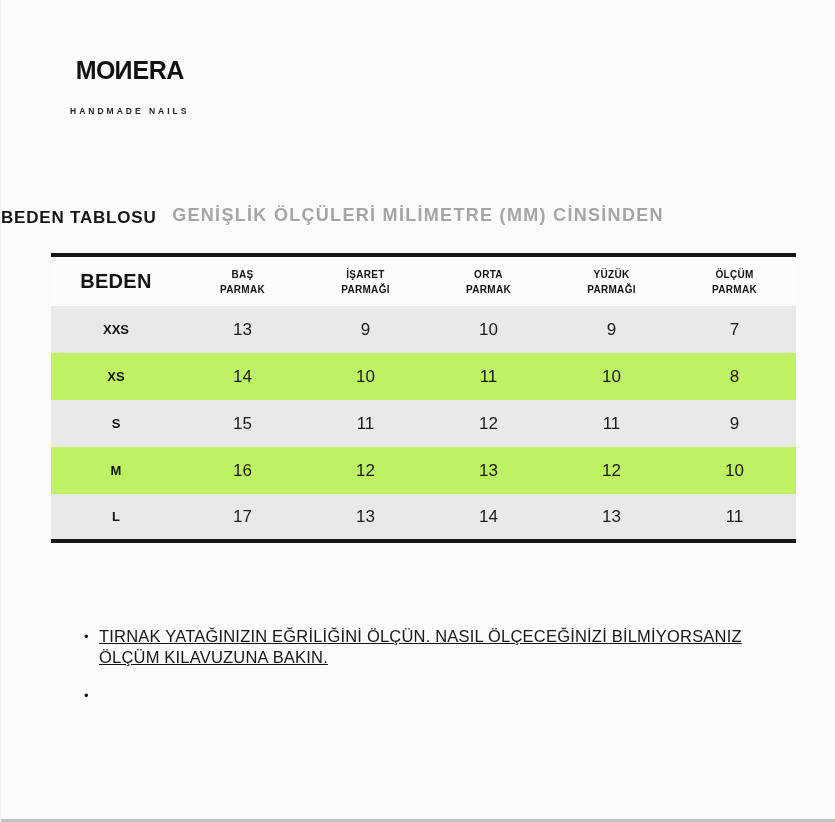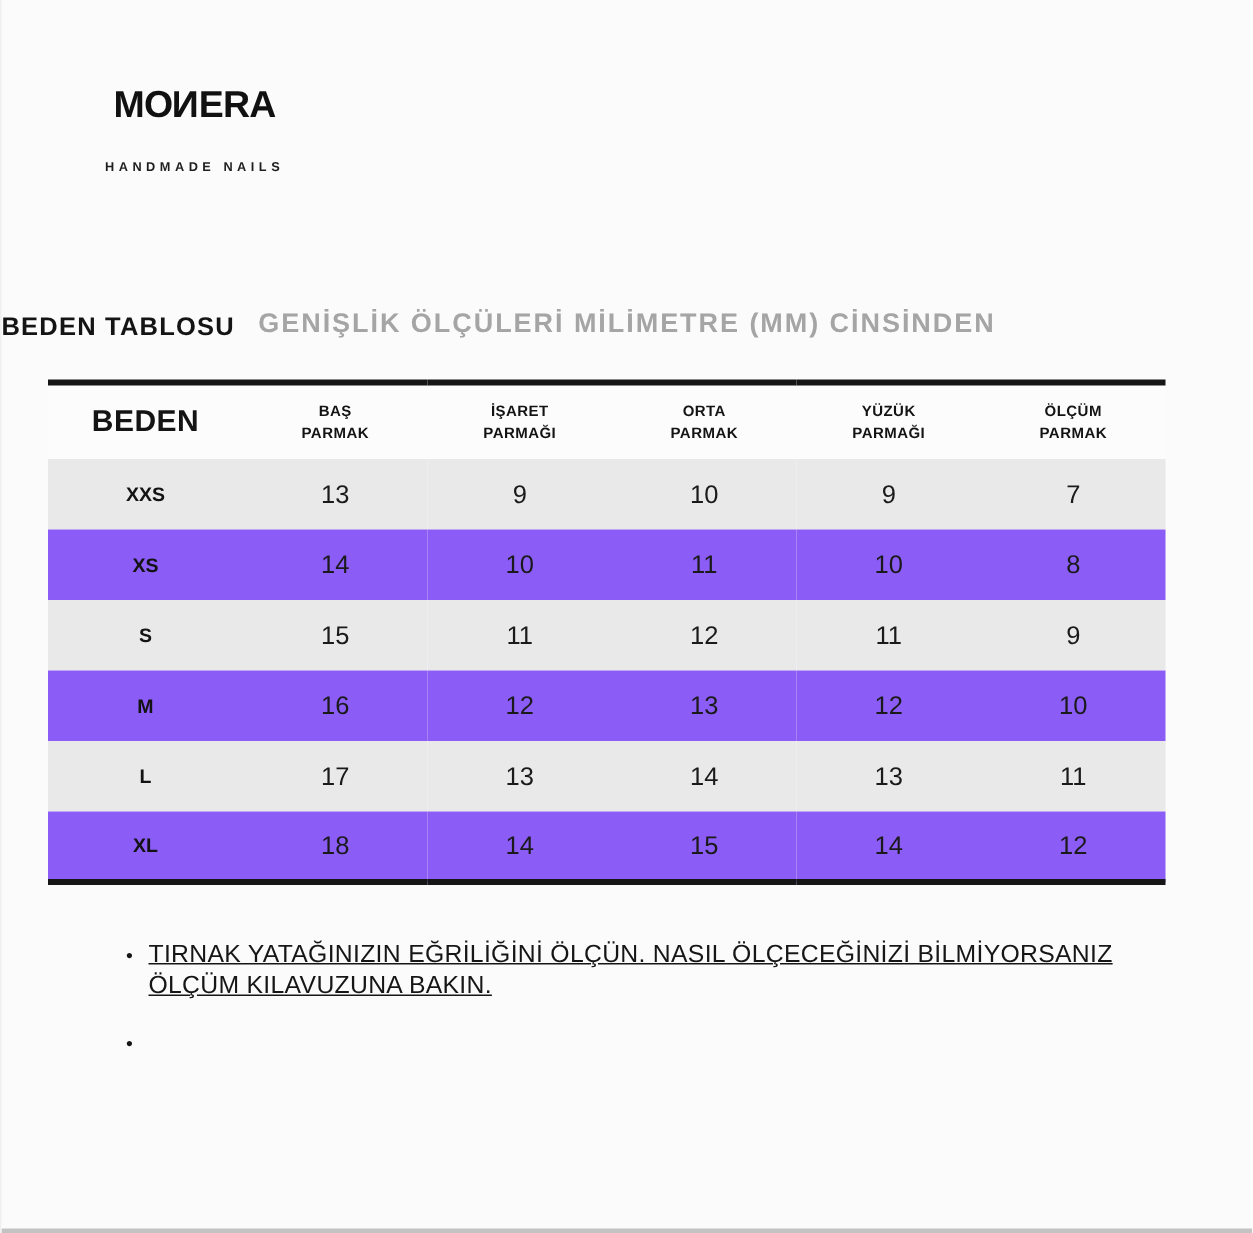--- a/index.html
+++ b/index.html
@@ -26,30 +26,30 @@
   .tagline { font-size:8.5px; font-weight:700; letter-spacing:3px; color:#1e1e1e; margin-top:23px; }
 
   
   .section-title { position:absolute; top:176px; left:0; width:100%; 
                    font-size:17px; font-weight:700; letter-spacing:0.8px; color:#141414;margin-top:32px; }
   .section-subtitle { position:absolute; top:205px; left:0; width:100%; text-align:center;
                       font-size:18px; font-weight:700; letter-spacing:1.3px; color:#a5a5a5; }
 
   
   .size-table {
-    position:absolute; left:31px; top:253px; width:745px;
+    position:absolute; left:50px; top:253px; width:745px;
     border-collapse:collapse; table-layout:fixed;
     border-top:4px solid #161616; border-bottom:4px solid #161616;
   }
   .size-table th, .size-table td { text-align:center; vertical-align:middle; }
   .size-table thead tr { height:51px; background:#fcfcfc; }
   th.size-col { font-size:20px; font-weight:700; color:#141414; letter-spacing:0.3px; }
   th.measure { font-size:10px; font-weight:700; color:#131313; letter-spacing:0.3px; }
   th.measure .h-line { display:block; line-height:1.5; }
-  .size-table tbody tr { height:47px; background:#8b5cf6; }
+  .size-table tbody tr { height:47px; background:#bef264; }
   .size-table tbody tr:nth-child(odd) { background:#e9e9e9; }
   .size-table tbody th { font-size:13px; font-weight:700; color:#131313; }
   .size-table tbody td { font-size:17px; font-weight:400; color:#1a1a1a; }
 
   
   .notes { position:absolute; left:83px; top:626px; list-style:none; }
   .notes li { display:flex; margin-bottom:16px; }
   .bullet { font-size:13px; color:#161616; margin-top:3px; width:15px; flex:0 0 15px; }
   .note-text { font-size:16.5px; color:#161616; line-height:1.3; letter-spacing:0.2px;
                max-width:655px; font-weight:500;text-decoration:underline; }
@@ -139,28 +139,20 @@
         <td>10</td>
       </tr>
       <tr>
         <th>L</th>
         <td>17</td>
         <td>13</td>
         <td>14</td>
         <td>13</td>
         <td>11</td>
       </tr>
-      <tr>
-        <th>XL</th>
-        <td>18</td>
-        <td>14</td>
-        <td>15</td>
-        <td>14</td>
-        <td>12</td>
-      </tr>
     </tbody>
   </table>
 
   <ul class="notes">
     <li>
       <span class="bullet">•</span>
       <span class="note-text">TIRNAK YATAĞINIZIN EĞRİLİĞİNİ ÖLÇÜN. NASIL ÖLÇECEĞİNİZİ BİLMİYORSANIZ ÖLÇÜM KILAVUZUNA BAKIN.</span>
     </li>
     <li>
       <span class="bullet">•</span>

